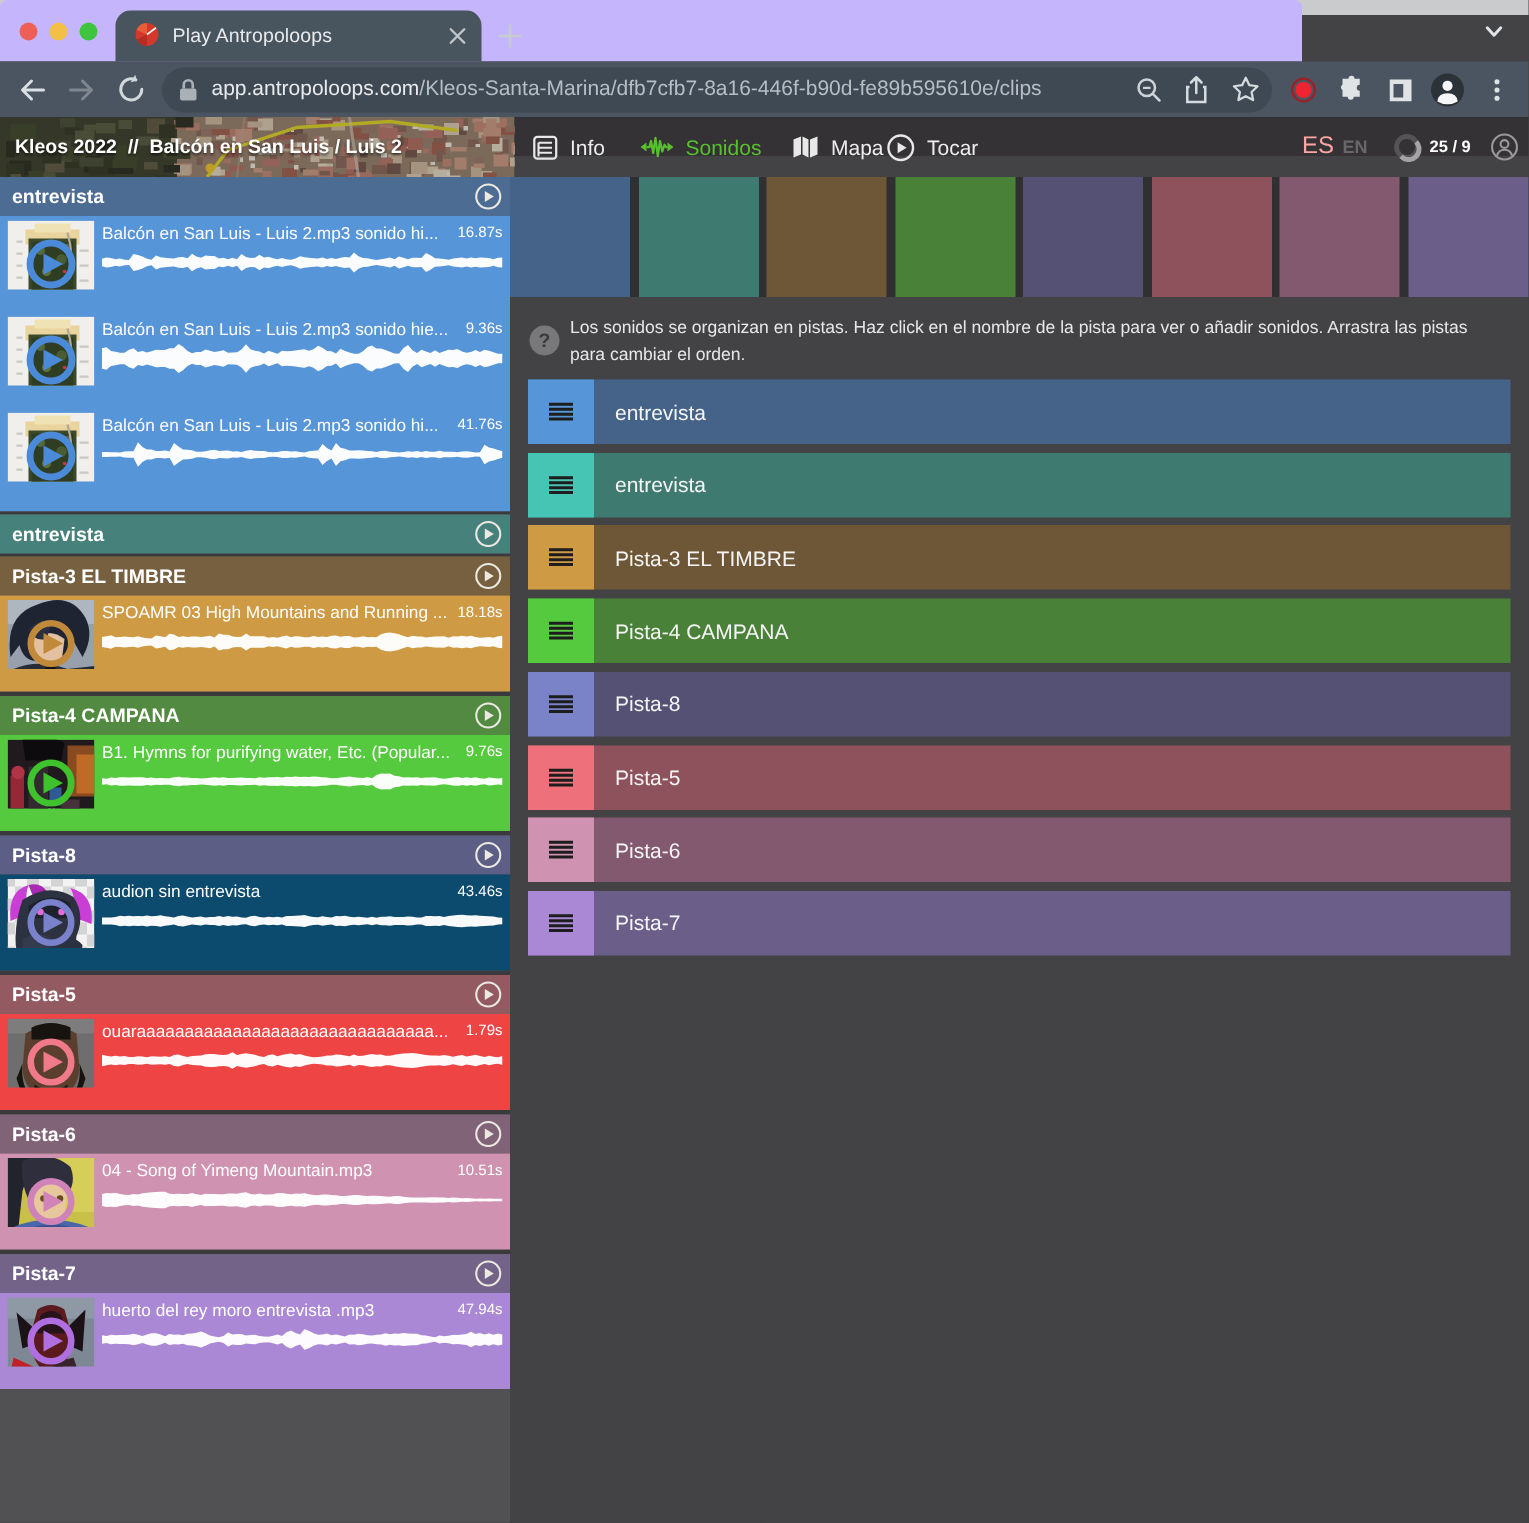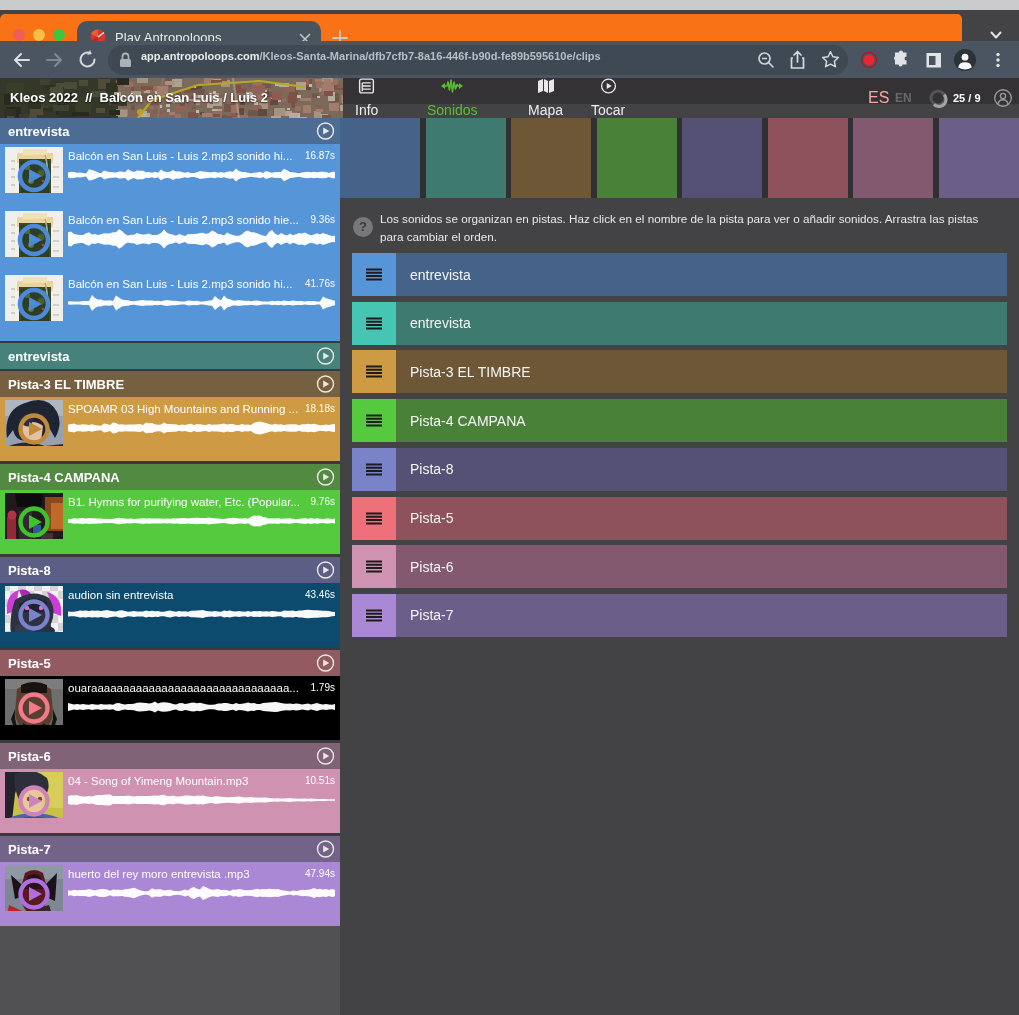--- a/index.html
+++ b/index.html
@@ -1,41 +1,41 @@
 <!DOCTYPE html>
 <html><head><meta charset="utf-8"><title>Play Antropoloops</title>
 <style>
 * { margin:0; padding:0; box-sizing:border-box; }
 html,body { width:1019px; height:1015px; overflow:hidden; background:#434345;
   font-family:"Liberation Sans", sans-serif; }
 
 #cap { position:absolute; left:0; top:0; width:1019px; height:10px; background:#c9cbcc; }
-#tabbar { position:absolute; left:0; top:0; width:962px; height:41px; background:#f97316;
-  border-radius:5px 5px 0 0; margin-top:14px; }
+#tabbar { position:absolute; left:0; top:0; width:868px; height:41px; background:#c4b5fd;
+  border-radius:5px 5px 0 0; margin-top:0; }
 
 .light { position:absolute; top:15px; width:12px; height:12px; border-radius:50%; }
 #tab { position:absolute; left:77px; top:7px; width:244px; height:34px; background:#48545e;
   border-radius:10px 10px 0 0; }
 #tab .fav { position:absolute; left:13px; top:8px; }
 #tab .ttl { position:absolute; left:38px; top:9px; font-size:13px; color:#e9ebed; letter-spacing:0.1px; }
 #tab .cls { position:absolute; right:10px; top:10px; }
 #newtab { position:absolute; left:332px; top:16px; }
 #chev { position:absolute; left:989px; top:14px; }
 #toolbar { position:absolute; left:0; top:41px; width:1019px; height:37px; background:#4a5561; }
 #pill { position:absolute; left:108px; top:4px; width:740px; height:30px; border-radius:15px; background:#3e4953; }
 .tbi { position:absolute; top:50%; transform:translateY(-50%); height:22px; display:flex; align-items:center; }
-#url { position:absolute; left:141px; top:9px; font-size:11px; color:#e8eaed; white-space:nowrap;font-weight:bold; }
+#url { position:absolute; left:141px; top:9px; font-size:14px; color:#e8eaed; white-space:nowrap; }
 #url span { color:#b6bec6; }
 
 #appbar { position:absolute; left:0; top:78px; width:1019px; height:26px; background:#343234; }
 #photo { position:absolute; left:0; top:0; width:343px; height:40px; }
 #crumb { position:absolute; left:10px; top:12px; font-size:13px; font-weight:bold; color:#fff;
   text-shadow:0 1px 2px rgba(0,0,0,.65); white-space:nowrap; }
 .nav { position:absolute; top:0; height:40px; display:flex; align-items:center; gap:8px;
-  font-size:14px; font-weight:500; color:#ececec;flex-direction:column; }
+  font-size:14px; font-weight:500; color:#ececec; }
 .nav.grn { color:#58c02e; }
 .hr { position:absolute; top:0; height:40px; display:flex; align-items:center; }
 
 #side { position:absolute; left:0; top:118px; width:340px; height:897px; background:#515153; }
 .shead { position:relative; height:26px; }
 .shead .nm { position:absolute; left:8px; top:50%; transform:translateY(-50%); font-size:13px;
   font-weight:bold; color:#fff; }
 .shead .pl { position:absolute; right:5px; top:50%; transform:translateY(-50%); height:19px; }
 .sgap { height:2px; background:#3a3a3c; }
 .sgap3 { height:3px; background:#3a3a3c; }
@@ -644,21 +644,21 @@
       </svg>
     </div>
     <div class="sgap3"></div>
     <div class="shead" style="background:#935a62">
       <span class="nm">Pista-5</span>
       <span class="pl"><svg width="19" height="19" viewBox="0 0 19 19">
           <circle cx="9.5" cy="9.5" r="8" fill="none" stroke="#ece8e2" stroke-width="1.4"></circle>
           <path d="M7.2,5.9 L13.2,9.5 L7.2,13.1 Z" fill="#ece8e2"></path>
         </svg></span>
     </div>
-    <div class="clip" style="background:#000000">
+    <div class="clip" style="background:#ef4444">
       <div class="th"><svg width="58" height="58" viewBox="0 0 58 58">
 <rect width="58" height="58" fill="#6e6e6e"></rect>
 <rect x="0" y="0" width="58" height="10" fill="#7d7d7d"></rect>
 <path d="M12,10 Q29,0 46,10 L48,34 Q46,52 29,54 Q12,52 10,34 Z" fill="#5a3f2e"></path>
 <path d="M16,6 Q29,0 42,6 L42,14 L16,14 Z" fill="#17130f"></path>
 <path d="M10,30 Q8,52 24,56 L12,58 L6,40 Z" fill="#17130f"></path>
 <path d="M48,30 Q50,52 34,56 L46,58 L52,40 Z" fill="#17130f"></path>
 <path d="M18,44 Q29,52 40,44 L40,54 Q29,60 18,54 Z" fill="#17130f"></path>
 <rect x="0" y="52" width="58" height="6" fill="#1c1c1c"></rect>
 <circle cx="29" cy="29" r="13.5" fill="none" stroke="#f0798a" stroke-width="4.4"></circle>

